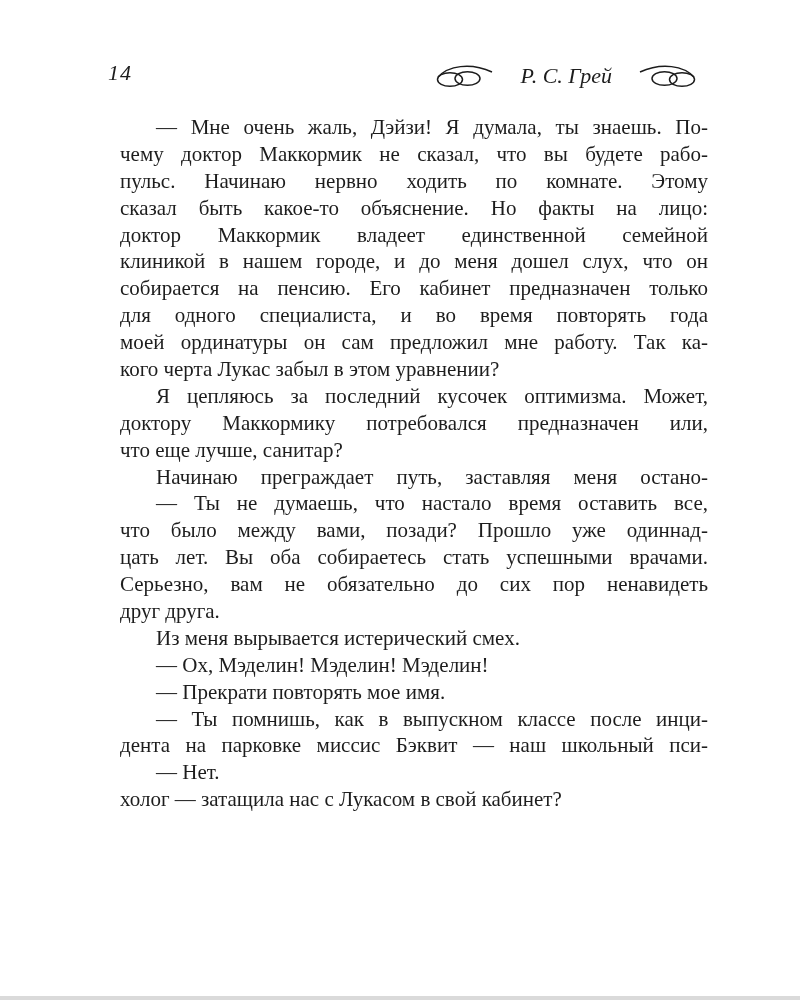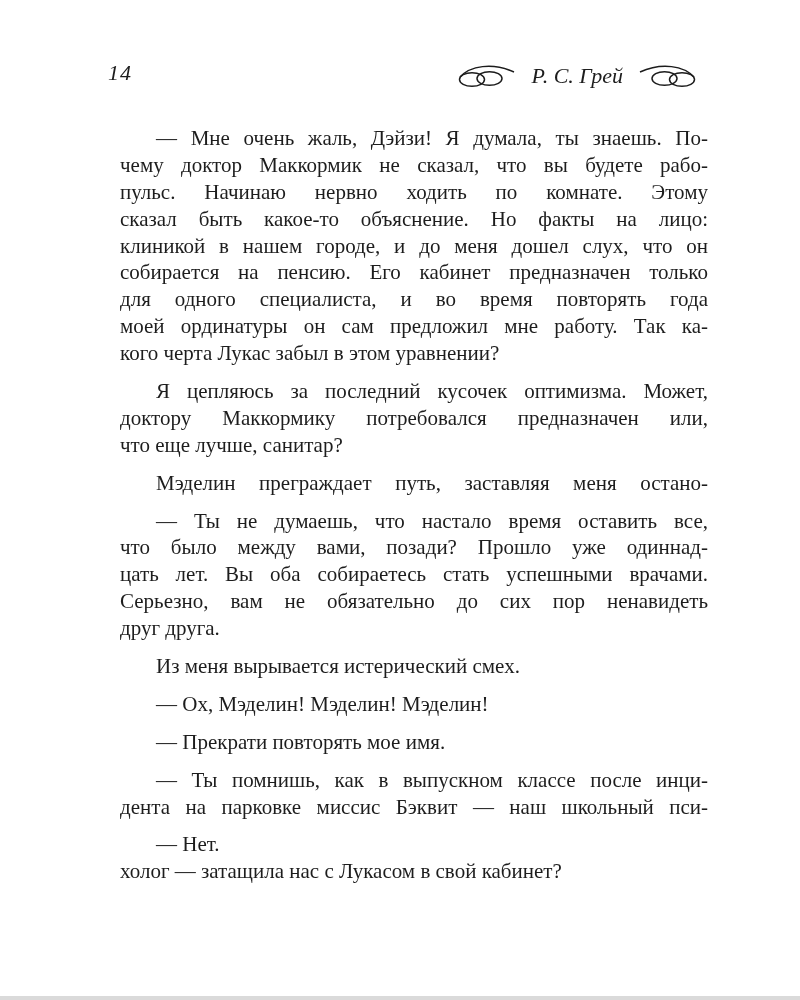--- a/index.html
+++ b/index.html
@@ -27,21 +27,21 @@
     justify-content: space-between;
     font-style: italic;
   }
   .page-number {
     font-size: 22px;
     letter-spacing: 1px;
   }
   .running-head {
     display: flex;
     align-items: center;
-    gap: 15px;
+    gap: 26px;
   }
   .running-head-author {
     font-size: 22px;
     white-space: nowrap;
   }
   .flourish { display: block; }
   .flourish.mirrored { transform: scaleX(-1); }
   
   .text-block {
     position: absolute;
@@ -60,21 +60,20 @@
     text-align: justify;
   }
   .line.just::after {
     content: "";
     display: inline-block;
     width: 100%;
     height: 0;
   }
   .line.indent {
     text-indent: 36px;
-    margin-top: 11px;
   }
   
   .scan-edge-bottom {
     position: absolute;
     left: 0;
     right: 0;
     bottom: 0;
     height: 4px;
     background: #dadada;
   }
@@ -102,29 +101,30 @@
         <path d="M2 13 C 12 2, 34 -2, 56 8" fill="none" stroke="#1c1c1c" stroke-width="1.5"></path>
       </svg>
     </div>
   </header>
 
   <main class="text-block">
       <div class="line just indent">— Мне очень жаль, Дэйзи! Я думала, ты знаешь. По-</div>
       <div class="line just">чему доктор Маккормик не сказал, что вы будете рабо-</div>
       <div class="line just">пульс. Начинаю нервно ходить по комнате. Этому</div>
       <div class="line just">сказал быть какое-то объяснение. Но факты на лицо:</div>
+      <div class="line just">доктор Маккормик владеет единственной семейной</div>
       <div class="line just">клиникой в нашем городе, и до меня дошел слух, что он</div>
       <div class="line just">собирается на пенсию. Его кабинет предназначен только</div>
       <div class="line just">для одного специалиста, и во время повторять года</div>
       <div class="line just">моей ординатуры он сам предложил мне работу. Так ка-</div>
       <div class="line">кого черта Лукас забыл в этом уравнении?</div>
       <div class="line just indent">Я цепляюсь за последний кусочек оптимизма. Может,</div>
       <div class="line just">доктору Маккормику потребовался предназначен или,</div>
       <div class="line">что еще лучше, санитар?</div>
-      <div class="line just indent">Мэделин преграждает путь, заставляя меня остано-</div>
+      <div class="line just indent">Начинаю преграждает путь, заставляя меня остано-</div>
       <div class="line just indent">— Ты не думаешь, что настало время оставить все,</div>
       <div class="line just">что было между вами, позади? Прошло уже одиннад-</div>
       <div class="line just">цать лет. Вы оба собираетесь стать успешными врачами.</div>
       <div class="line just">Серьезно, вам не обязательно до сих пор ненавидеть</div>
       <div class="line">друг друга.</div>
       <div class="line indent">Из меня вырывается истерический смех.</div>
       <div class="line indent">— Ох, Мэделин! Мэделин! Мэделин!</div>
       <div class="line indent">— Прекрати повторять мое имя.</div>
       <div class="line just indent">— Ты помнишь, как в выпускном классе после инци-</div>
       <div class="line just">дента на парковке миссис Бэквит — наш школьный пси-</div>

